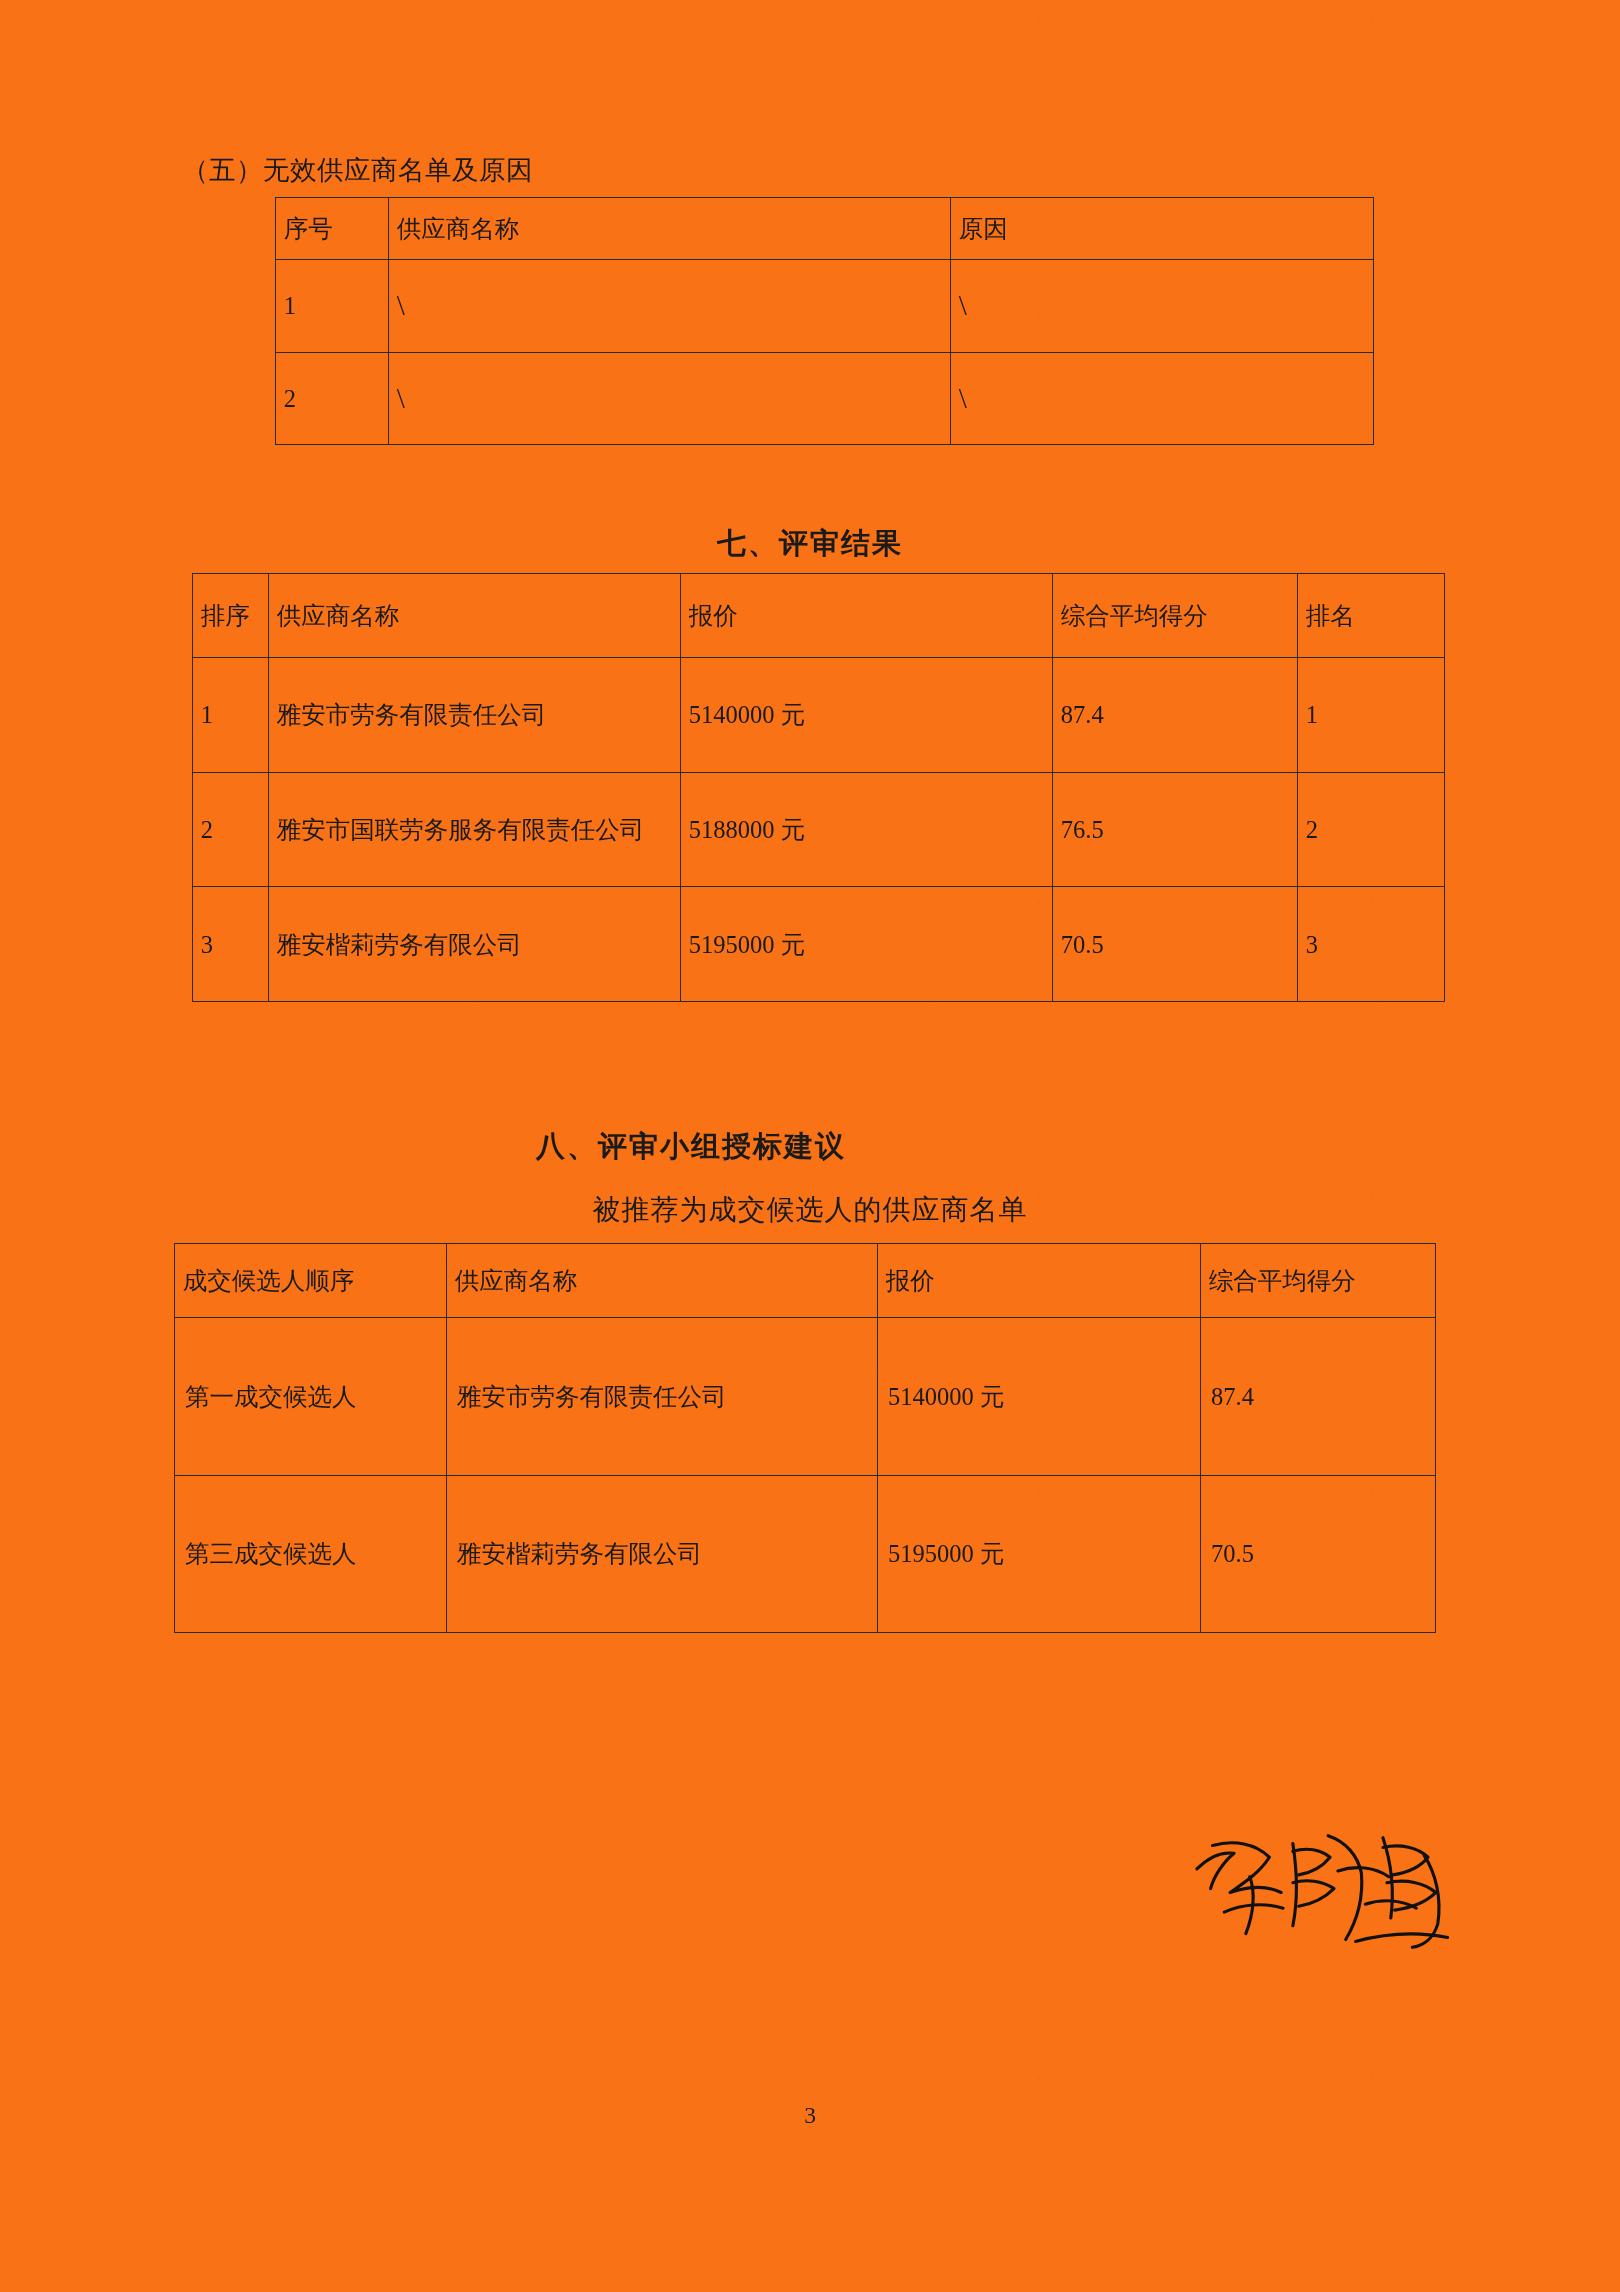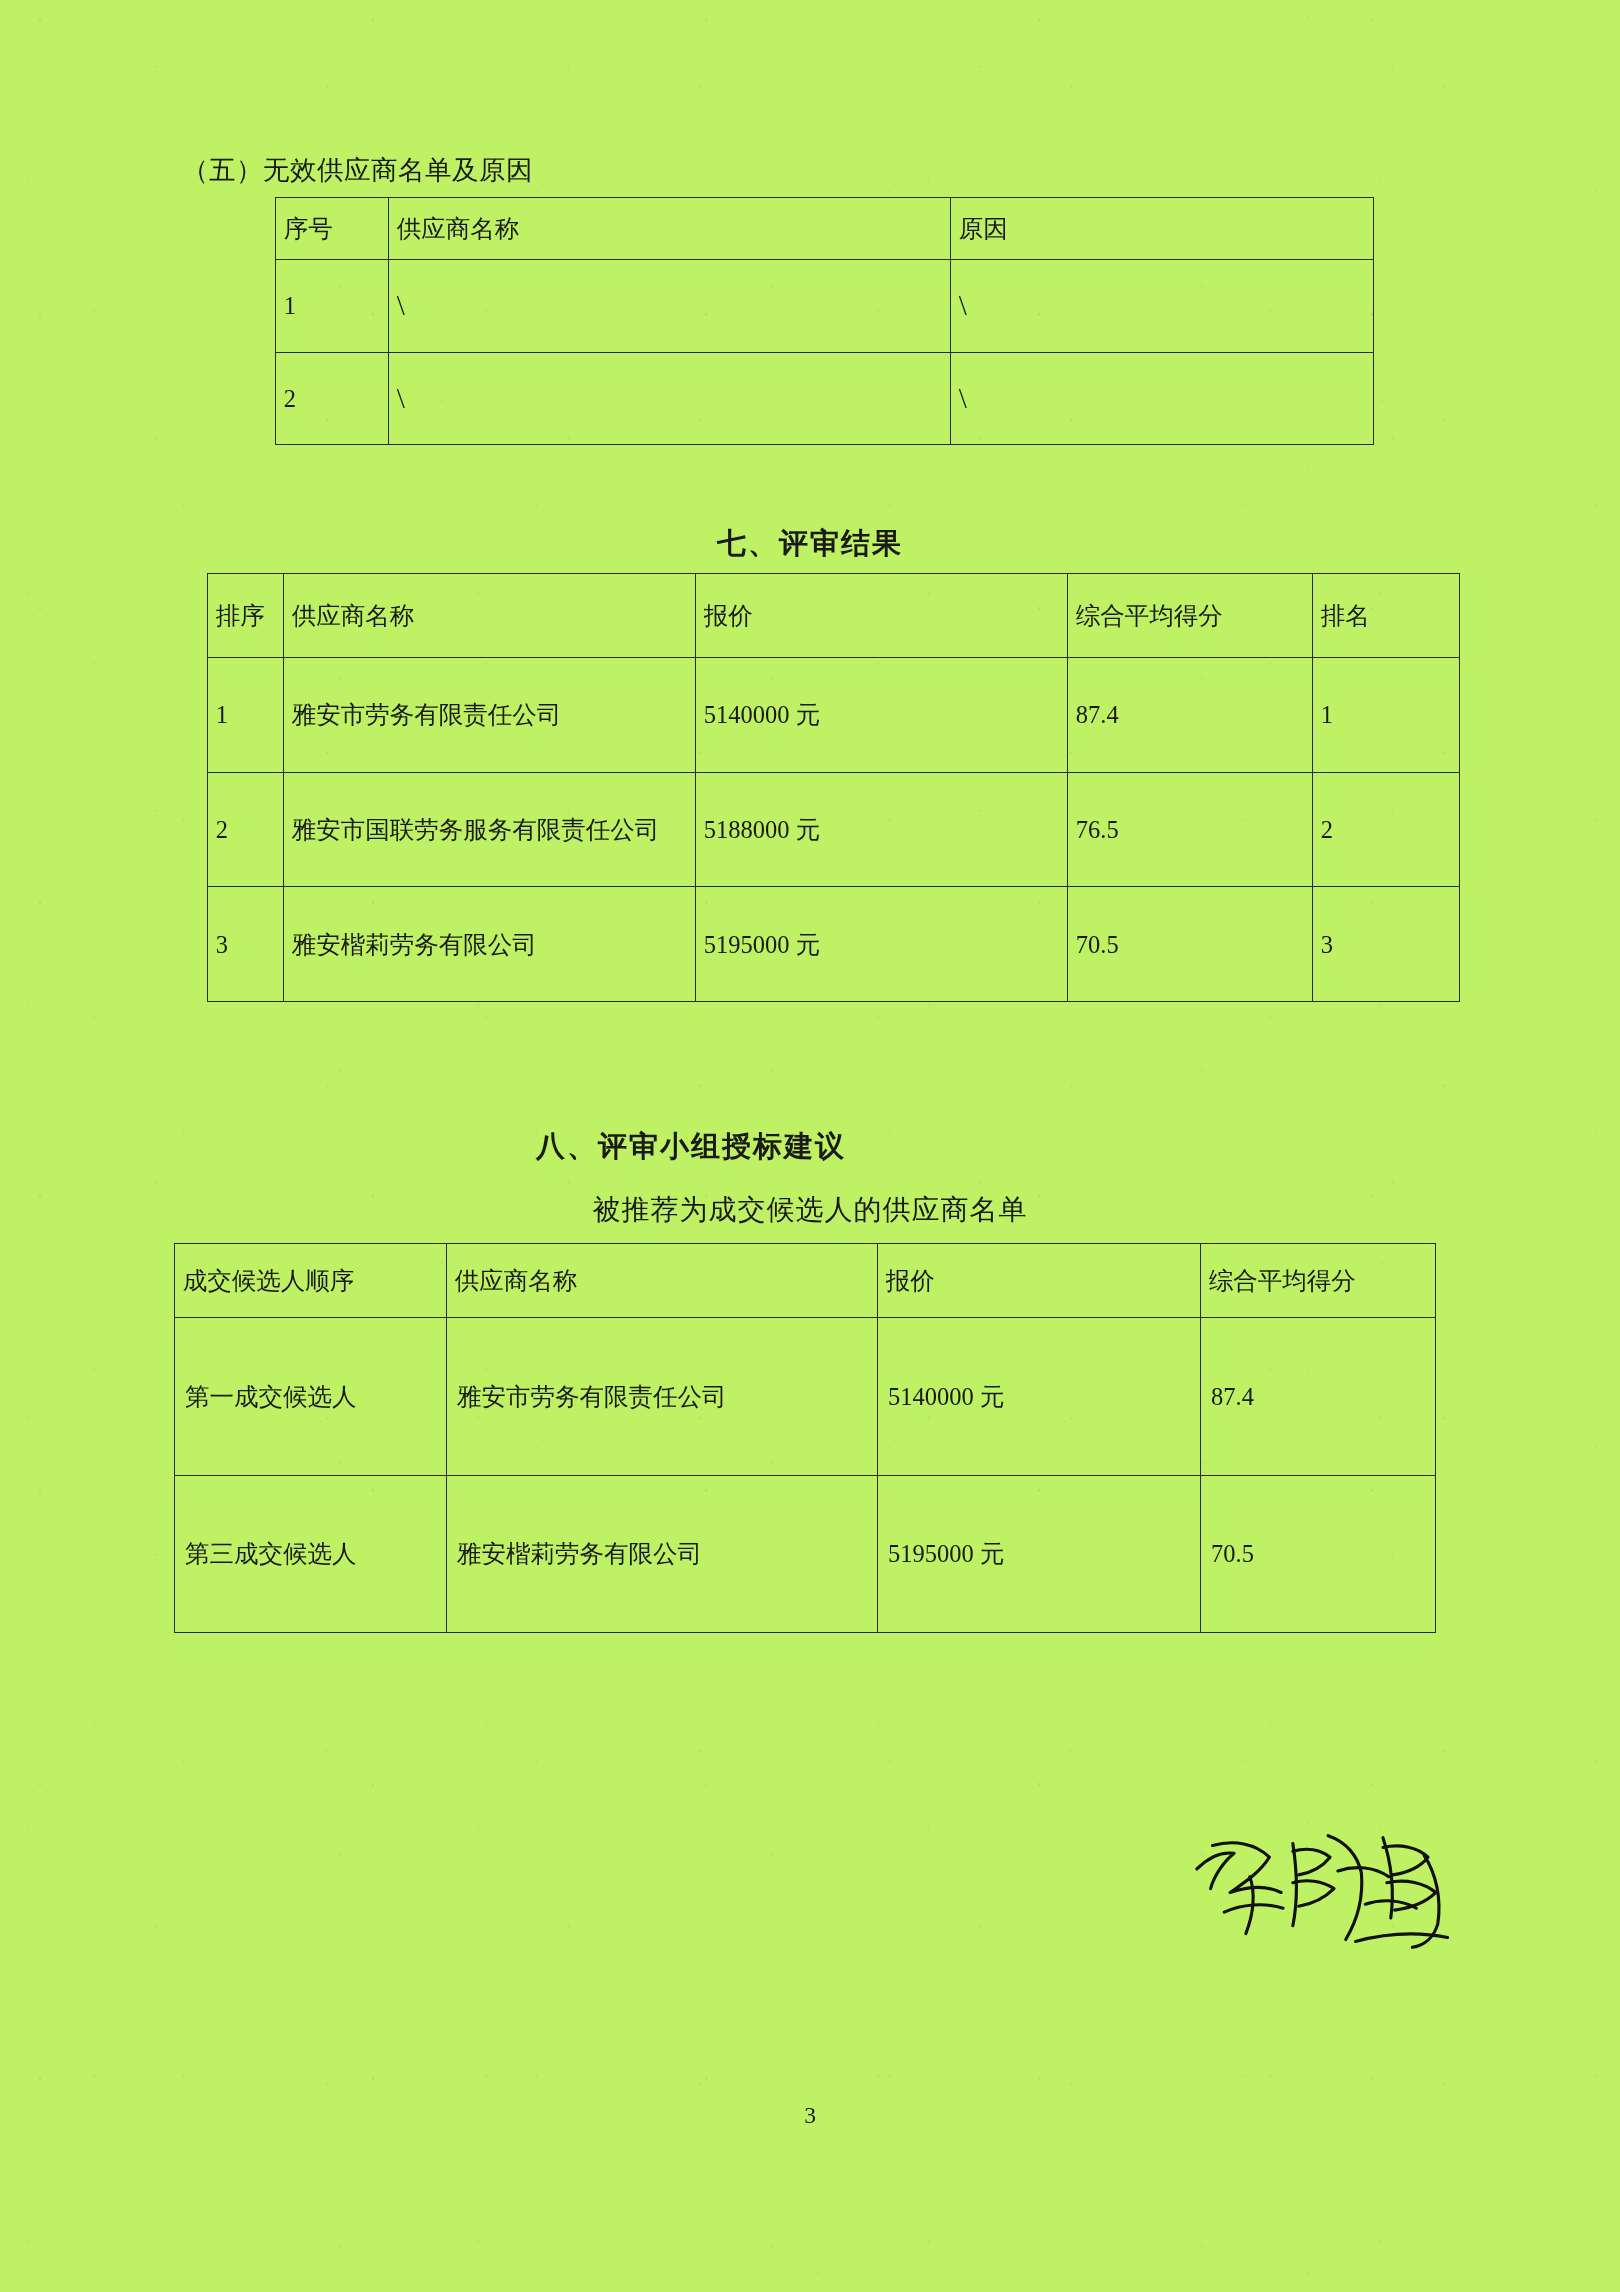--- a/index.html
+++ b/index.html
@@ -13,21 +13,21 @@
     position: relative;
     font-family: "Liberation Serif", "DejaVu Serif", serif;
     color: #1a1a1a;
     overflow: hidden;
   }
   .page {
     position: absolute;
     top: 0; left: 0;
     width: 1620px;
     height: 2293px;
-    background: #bef264;
+    background: #f97316;
   }
   
   .speckle {
     position: absolute;
     top: 0; left: 0;
     width: 100%;
     height: 100%;
     pointer-events: none;
     opacity: .5;
     background-image:
@@ -89,21 +89,21 @@
     font-family: "Liberation Serif", serif;
   }
   .num { font-family: "Liberation Serif", serif; }
 
   
   #t1 { position: absolute; left: 275px; top: 197px; width: 1098px; }
   #t1 tr.hdr td { height: 49px; }
   #t1 tr.body td { height: 80px; }
 
   
-  #t2 { position: absolute; left: 207px; top: 573px; width: 1253px; border-radius: 14px; }
+  #t2 { position: absolute; left: 192px; top: 573px; width: 1253px; border-radius: 14px; }
   #t2 tr.hdr td { height: 71px; }
   #t2 tr.body td { height: 102px; }
 
   
   #t3 { position: absolute; left: 174px; top: 1243px; width: 1262px; }
   #t3 tr.hdr td { height: 61px; }
   #t3 tr.body td { height: 145px; padding-left: 10px; }
 
   .sec5 { position: absolute; left: 182px; top: 152px; }
   .title7 { position: absolute; left: 0; top: 524px; width: 1620px; }

